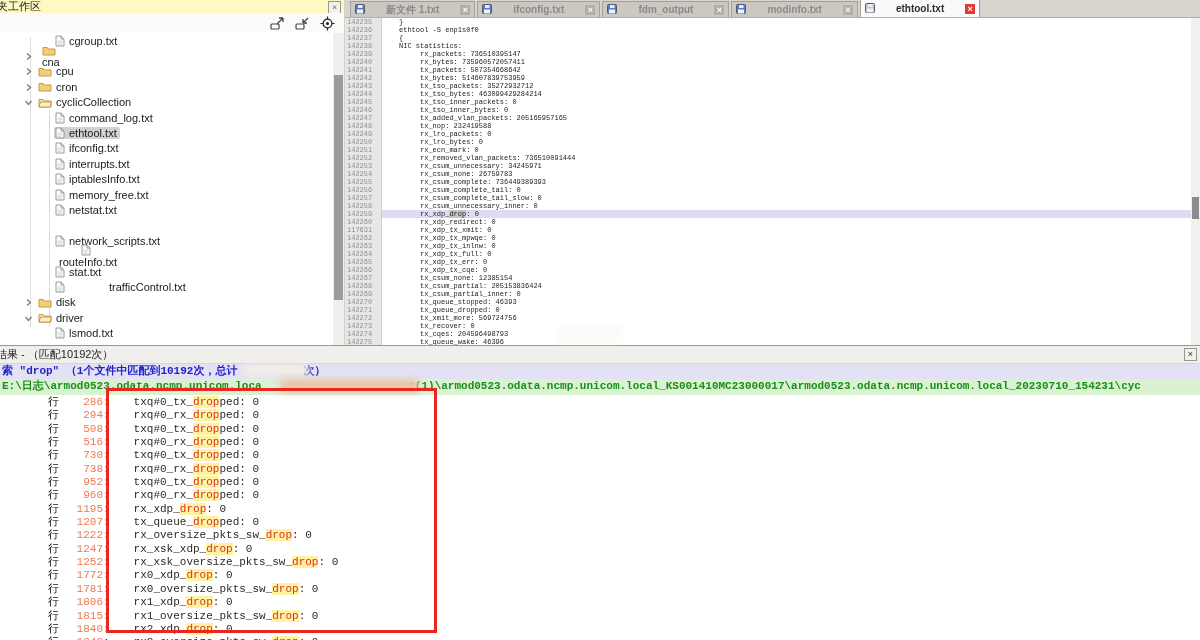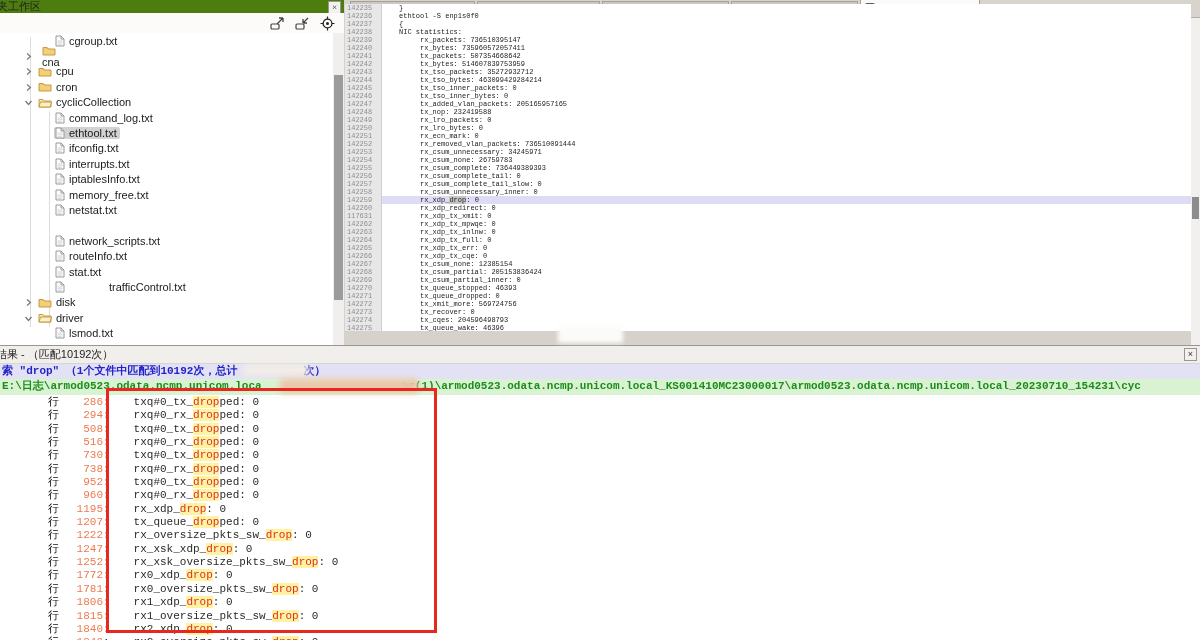--- a/index.html
+++ b/index.html
@@ -2,21 +2,21 @@
 <html><head>
 <meta charset="utf-8">
 <style>
   html,body{margin:0;padding:0;}
   body{width:1200px;height:640px;position:relative;background:#d6d2cb;
        font-family:"Liberation Sans",sans-serif;overflow:hidden;}
 
   
   .panel-left{position:absolute;left:0;top:0;width:344px;height:345px;background:#ffffff;
               border-right:1px solid #8e8a84;box-sizing:border-box;}
-  .ws-header{position:absolute;left:0;top:0;width:344px;height:13px;background:#4d7c0f;
+  .ws-header{position:absolute;left:0;top:0;width:344px;height:13px;background:#fef9c3;
              border-bottom:5px solid #7f1d1d;font-size:11px;line-height:12px;color:#222;overflow:hidden;font-family:Liberation Serif, serif;}
   .ws-title{display:inline-block;margin-left:-3px;white-space:nowrap;}
   .ws-close{position:absolute;right:3px;top:1px;width:11px;height:11px;border:1px solid #9a968f;
             background:#f3f1ee;font-size:9px;line-height:10px;text-align:center;color:#333;cursor:default;}
   .ws-toolbar{position:absolute;left:0;top:13px;width:344px;height:20px;background:#fcfbf9;
               display:flex;justify-content:flex-end;align-items:center;gap:9px;
               padding-right:8px;box-sizing:border-box;}
   .tbicon{width:16px;height:15px;display:inline-block;}
 
   .tree{position:absolute;left:0;top:33px;width:333px;height:312px;overflow:hidden;font-size:11px;color:#1a1a1a;}
@@ -37,21 +37,21 @@
           padding-left:5px;box-sizing:border-box;}
   .tab{height:15px;display:flex;align-items:center;gap:21px;padding:0 4px;background:#ccc8c1;
        border:1px solid #a5a19a;border-bottom:none;margin-right:2px;font-size:10px;
        font-weight:bold;color:#8a8a8a;white-space:nowrap;cursor:default;}
   .tab.active{background:#fafafa;color:#2e2e2e;height:17px;}
   .tab-close{width:10px;height:10px;background:#b3afa8;color:#fff;font-size:9px;line-height:10px;
              text-align:center;font-weight:bold;}
   .tab.active .tab-close{background:#e23b30;}
 
   
-  .editor{position:absolute;left:345px;top:4px;width:846px;height:327px;background:#fff;overflow:hidden;}
+  .editor{position:absolute;left:345px;top:18px;width:846px;height:327px;background:#fff;overflow:hidden;}
   .cline{height:8px;line-height:8px;font-family:"Liberation Mono",monospace;font-size:7px;
          white-space:pre;color:#1c1c1c;}
   .cline .gut{display:inline-block;width:37px;height:8px;background:#e7e7e7;color:#8f8f8f;
               border-right:1px solid #cfcfcf;padding-left:2px;box-sizing:border-box;}
   .cline .ctx{padding-left:17px;}
   .cline.cur{background:#dddcf4;}
   .gm{background:#c4c4c4;}
   .vscroll-ed{position:absolute;left:1191px;top:18px;width:9px;height:327px;background:#f1f0ee;}
   .vscroll-ed .thumb{position:absolute;left:1px;top:179px;width:7px;height:22px;background:#8c8c8c;}
 
@@ -274,21 +274,21 @@
             <svg width="10" height="12" viewBox="0 0 10 12">
               <path d="M1 1 h5 l3 3 v7 h-8 z" fill="#fdfdfd" stroke="#9a9a9a"></path>
               <path d="M6 1 v3 h3" fill="none" stroke="#9a9a9a"></path>
               <path d="M2.5 6 h5 M2.5 7.8 h5 M2.5 9.6 h4" stroke="#c3cbd6" stroke-width="0.8"></path>
             </svg>
           </span>
           <span class="lbl">network_scripts.txt</span>
         </span>
       </div>
       <div class="trow">
-        <span class="selbox" style="margin-left: 54px;">
+        <span class="selbox" style="margin-left: 54px; flex-direction: column;">
           <span class="iconwrap">
             <svg width="10" height="12" viewBox="0 0 10 12">
               <path d="M1 1 h5 l3 3 v7 h-8 z" fill="#fdfdfd" stroke="#9a9a9a"></path>
               <path d="M6 1 v3 h3" fill="none" stroke="#9a9a9a"></path>
               <path d="M2.5 6 h5 M2.5 7.8 h5 M2.5 9.6 h4" stroke="#c3cbd6" stroke-width="0.8"></path>
             </svg>
           </span>
           <span class="lbl">routeInfo.txt</span>
         </span>
       </div>

